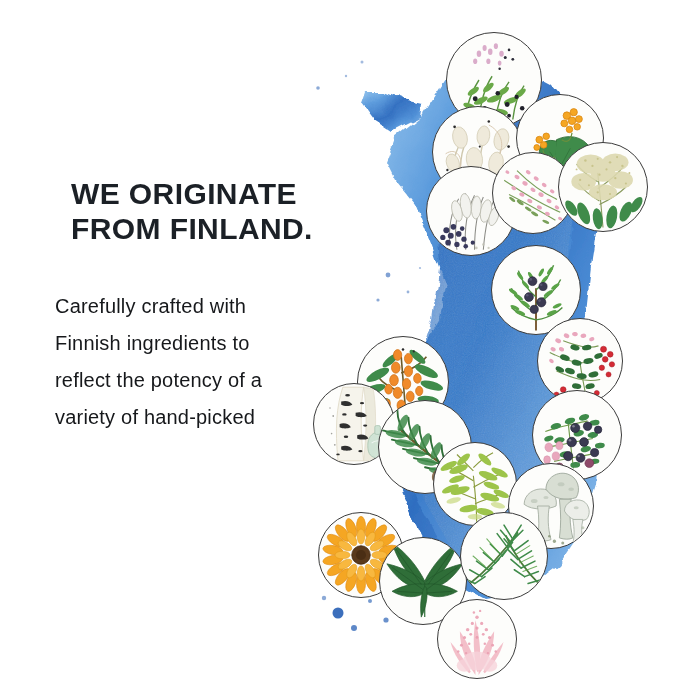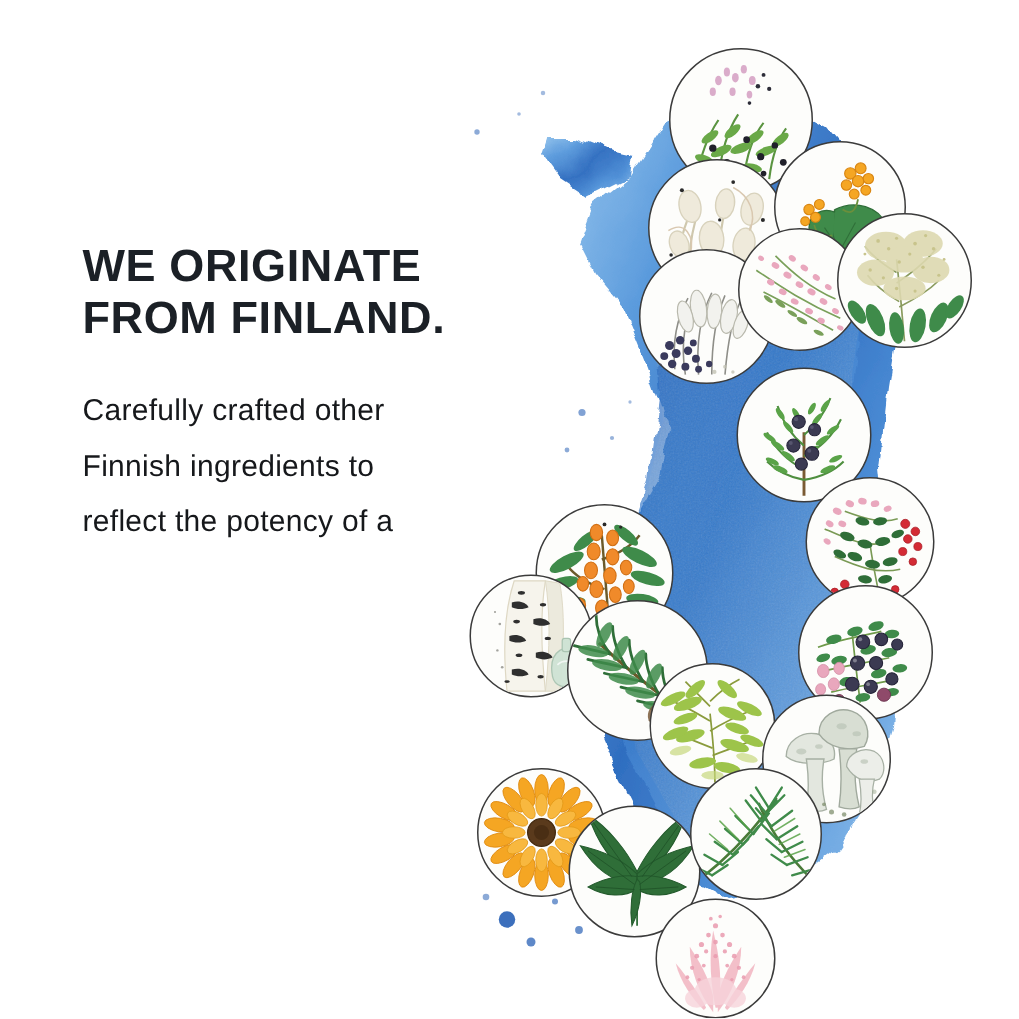--- a/index.html
+++ b/index.html
@@ -24,21 +24,21 @@
     top: 160px;
     width: 300px;
   }
   #headline {
     font-family: "Liberation Sans", "DejaVu Sans", sans-serif;
     font-weight: 700;
     font-size: 30px;
     line-height: 35px;
     letter-spacing: 0.4px;
     color: #1b2026;
-    margin: 0;
+    margin: 16px;
     white-space: pre-line;
   }
   #body-copy {
     margin: 0;
     padding-top: 26px;
   }
   .body-line {
     font-family: "Liberation Sans", "DejaVu Sans", sans-serif;
     font-size: 20px;
     line-height: 37px;
@@ -77,23 +77,24 @@
 </style>
 </head>
 <body>
 
 <div id="page">
 
   <div id="text-block">
     <h1 id="headline">WE ORIGINATE
 FROM FINLAND.</h1>
     <div id="body-copy">
-        <div class="body-line">Carefully crafted other</div>
+        <div class="body-line">Carefully crafted with</div>
         <div class="body-line">Finnish ingredients to</div>
         <div class="body-line">reflect the potency of a</div>
+        <div class="body-line">variety of hand-picked</div>
       </div>
   </div>
 
   <div id="map-area">
 
     <svg id="map-svg" viewBox="0 0 379 679">
       <defs>
         <linearGradient id="gBlue" x1="0" y1="0" x2="1" y2="1">
           <stop offset="0%" stop-color="#8dc0ec"></stop>
           <stop offset="22%" stop-color="#4e93da"></stop>

